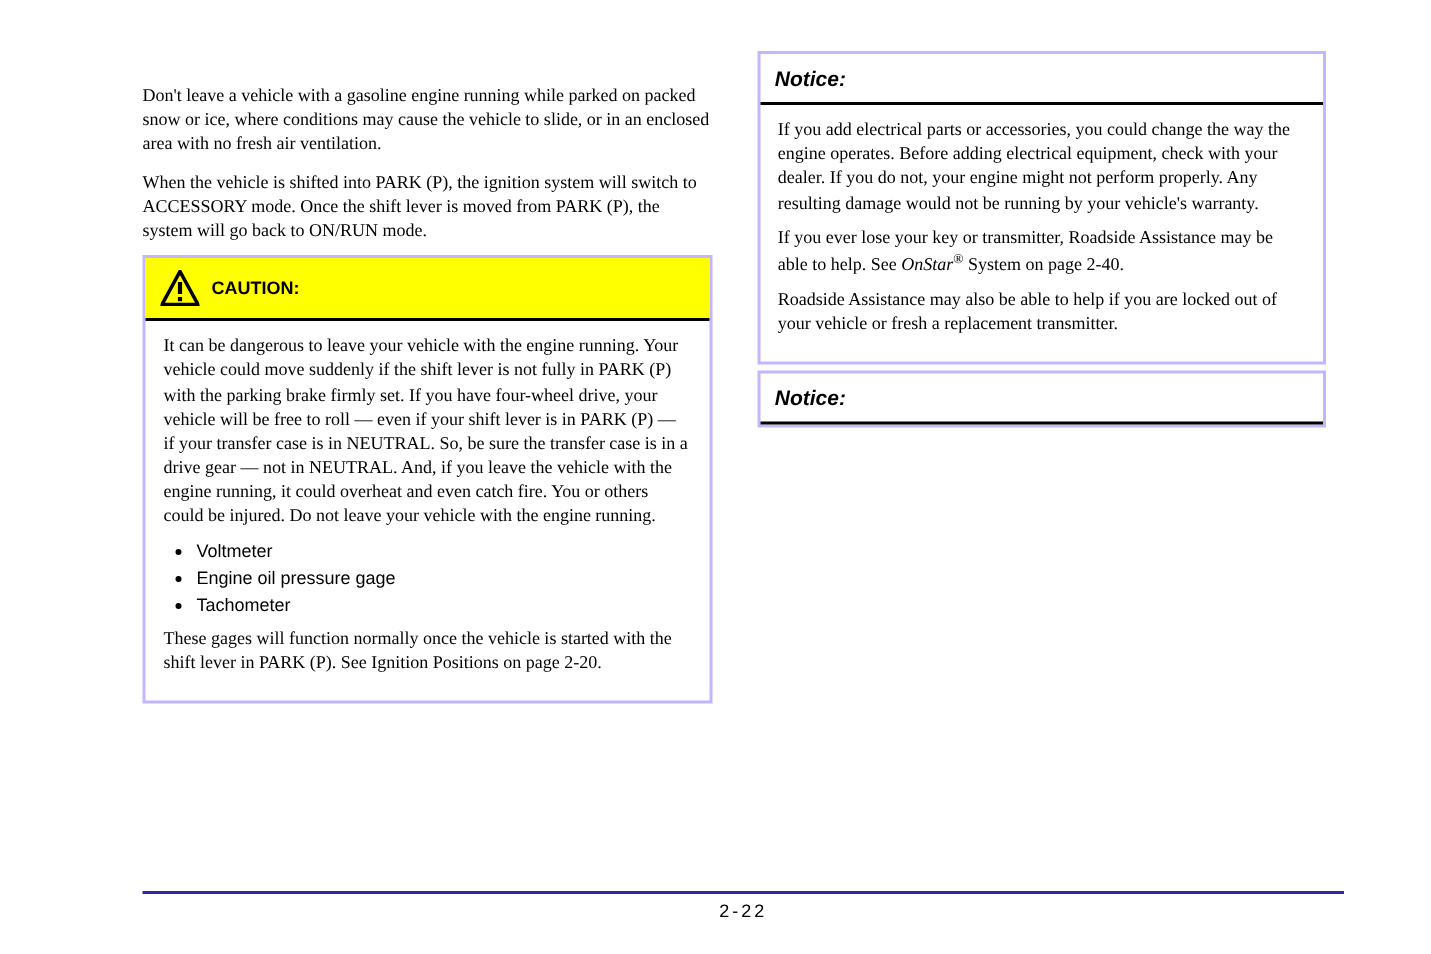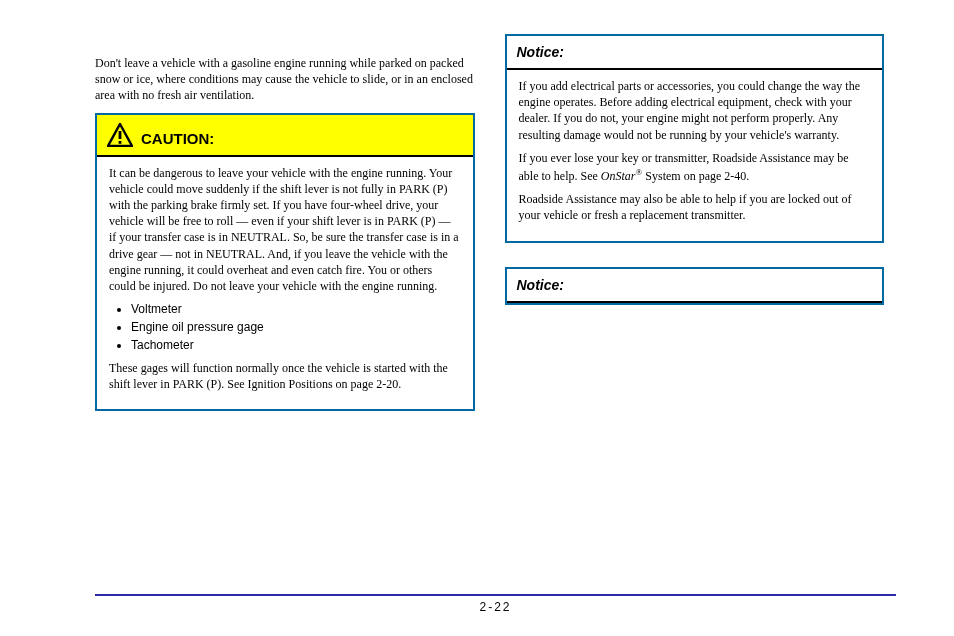--- a/index.html
+++ b/index.html
@@ -14,38 +14,38 @@
   }
   .page {
     display: flex;
     padding: 30px 70px 0 95px;
     gap: 30px;
   }
   .col { flex: 1; min-width: 0; }
   .col-left { padding-top: 25px; }
   p { line-height: 1.35; margin-bottom: 9px; font-family: Liberation Serif, serif; }
   .box {
-    border: 2px solid #0369a1;
+    border: 2px solid #c4b5fd;
     margin-top: 4px;
-    margin-bottom: 24px;
+    margin-bottom: 4px;
   }
   .box-header {
     border-bottom: 2px solid #000;
     padding: 8px 10px;
     font-weight: bold;
     font-style: italic;
     font-size: 14px;
   }
   .caution-head {
     background: #ffff00;
     display: flex;
-    align-items: flex-end;
+    align-items: center;
     gap: 8px;
     font-style: normal;
-    font-size: 15px;
+    font-size: 12px;
   }
   .tri-icon {
     display: inline-flex;
   }
   .box-body { padding: 8px 12px 10px 12px; }
   .box-body p { margin-bottom: 7px; }
   .box-body ul { list-style: disc; padding-left: 22px; margin-bottom: 6px; }
   .box-body li { margin-bottom: 2px; line-height: 1.35; }
   .footer {
     position: absolute;
@@ -55,20 +55,21 @@
   .hr { border: none; border-top: 2px solid #2a2aa8; margin-bottom: 4px; }
   .pg { text-align: center; font-size: 12px; letter-spacing: 2px; color: #000; }
   .reg { font-size: 9px; vertical-align: super; }
 </style>
 </head>
 <body>
 
 <div class="page">
   <div class="col col-left">
     <p>Don't leave a vehicle with a gasoline engine running while parked on packed snow or ice, where conditions may cause the vehicle to slide, or in an enclosed area with no fresh air ventilation.</p>
+    <p>When the vehicle is shifted into PARK (P), the ignition system will switch to ACCESSORY mode. Once the shift lever is moved from PARK (P), the system will go back to ON/RUN mode.</p>
 
     <div class="box">
       <div class="box-header caution-head">
         <span class="tri-icon">
           <svg width="26" height="24" viewBox="0 0 26 24">
             <polygon points="13,1 25,23 1,23" fill="none" stroke="#000" stroke-width="2.4"></polygon>
             <rect x="11.6" y="8" width="2.8" height="8" fill="#000"></rect>
             <rect x="11.6" y="18" width="2.8" height="2.8" fill="#000"></rect>
           </svg>
         </span>

